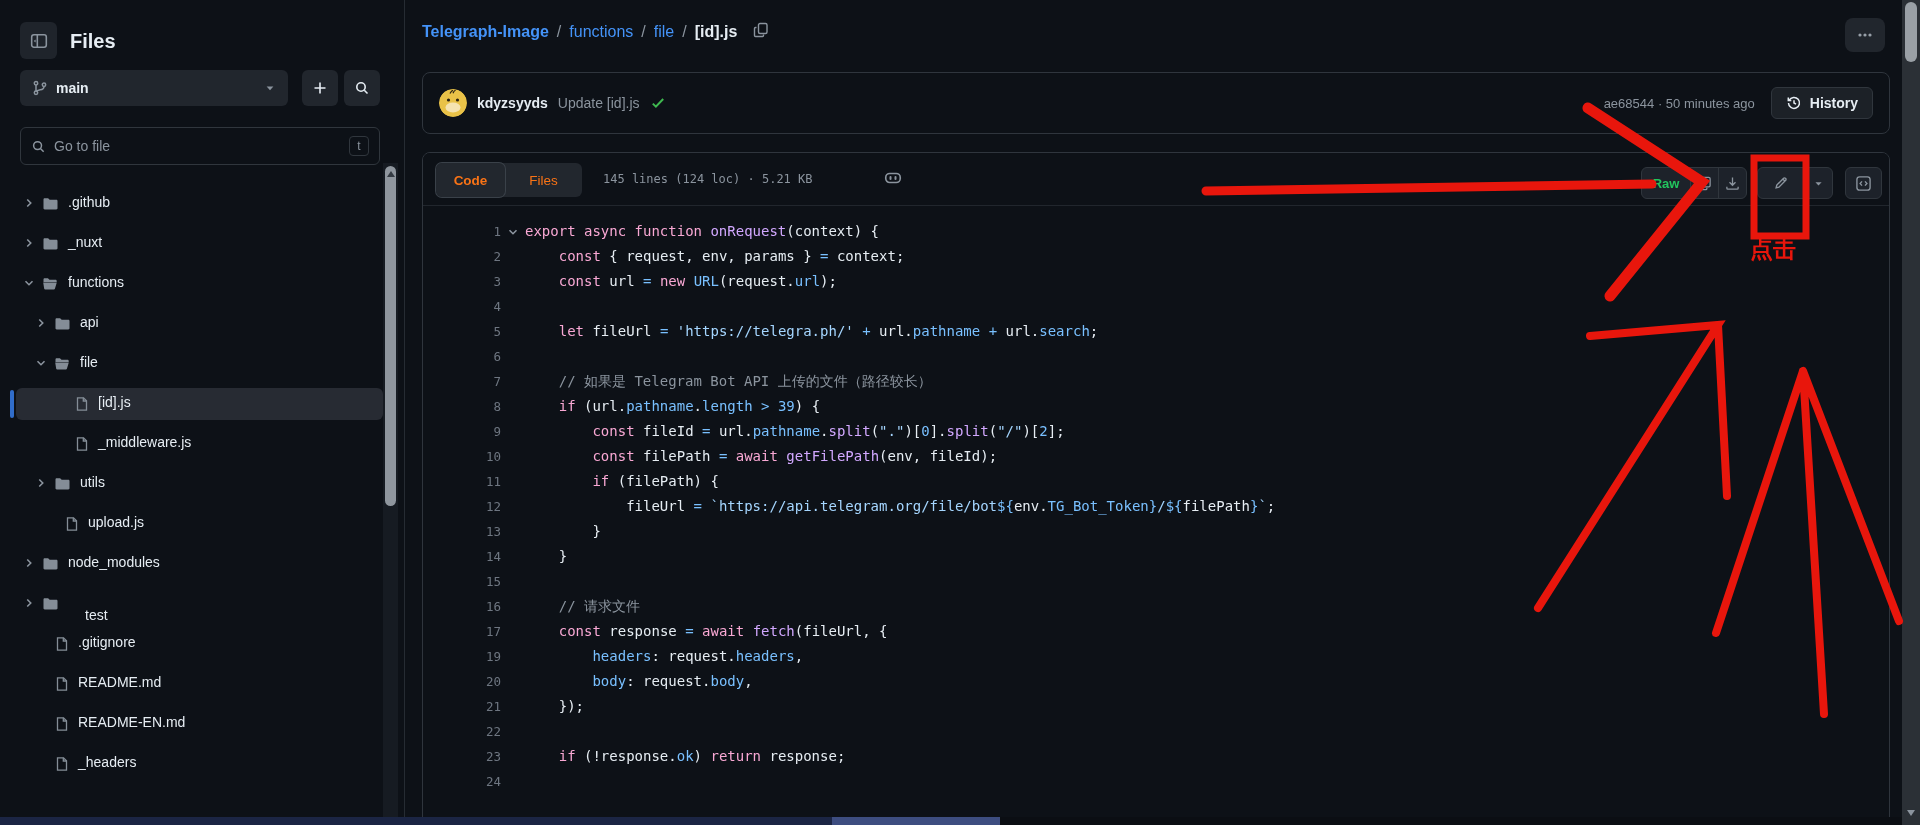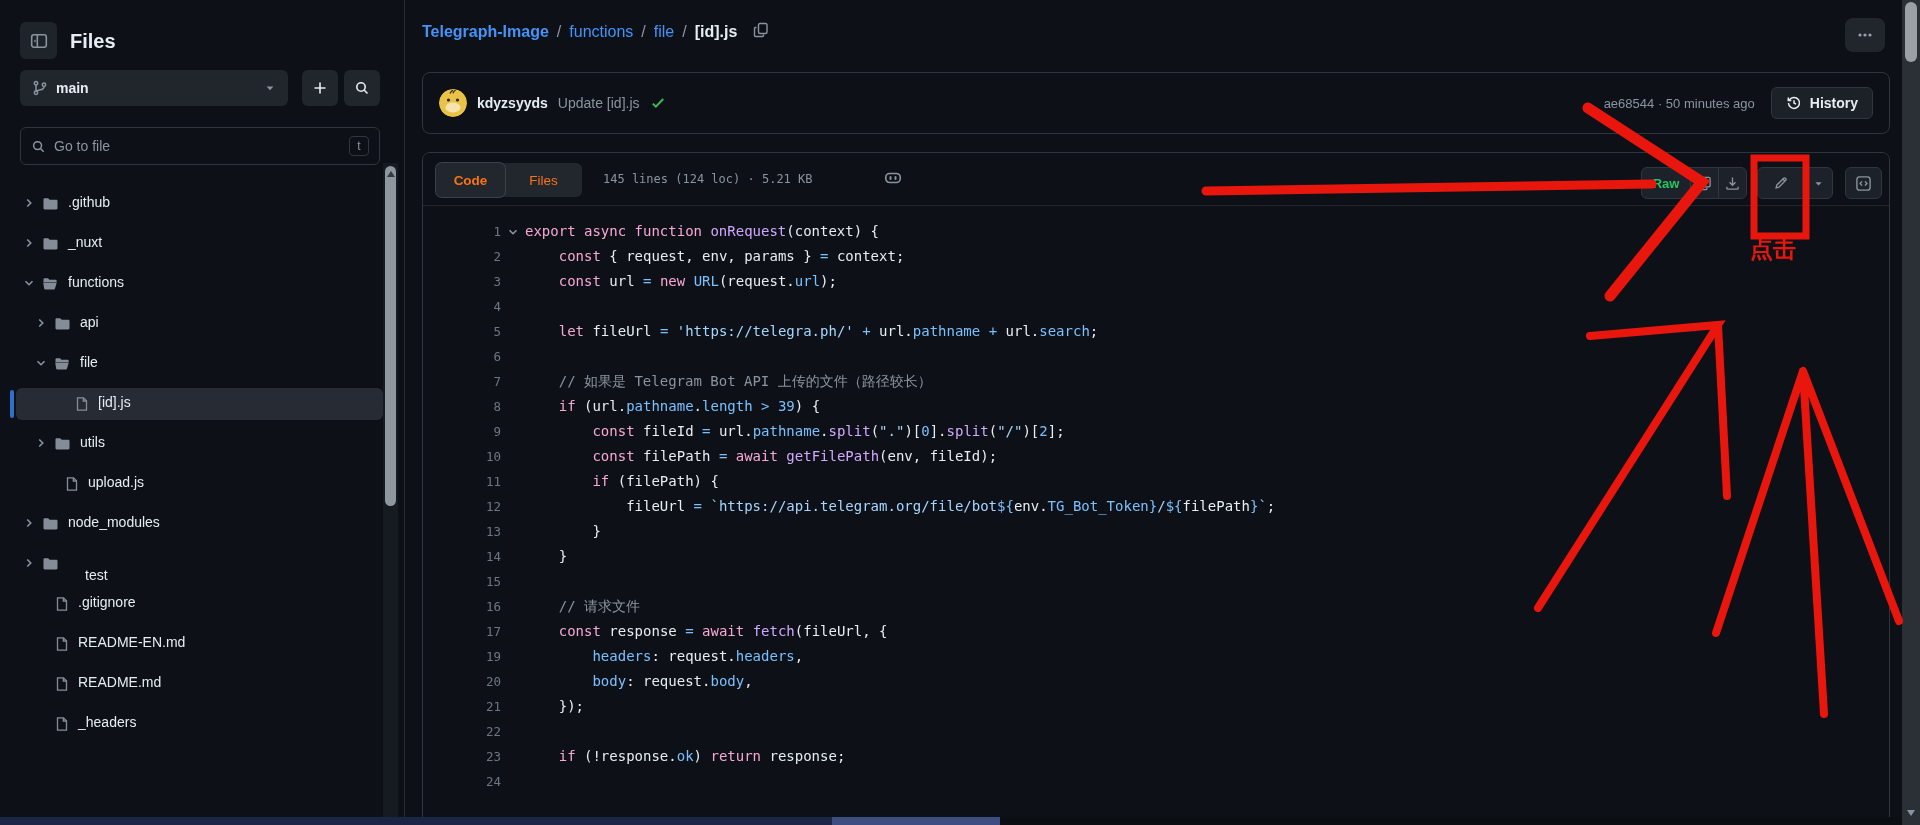--- a/index.html
+++ b/index.html
@@ -254,20 +254,29 @@
       <div class="tree-row sel">
         <span class="icon fico" style="left: 58px;">
           <svg width="16" height="16" viewBox="0 0 16 16" fill="none" stroke="#848d97" stroke-width="1.3">
             <path d="M3.5 1.8h6l3 3v9.4h-9z"></path>
             <path d="M9.3 1.8v3.2h3.2"></path>
           </svg>
         </span>
         <span class="tlabel" style="left: 82px;">[id].js</span>
       </div>
       <div class="tree-row">
+        <span class="icon fico" style="left: 58px;">
+          <svg width="16" height="16" viewBox="0 0 16 16" fill="none" stroke="#848d97" stroke-width="1.3">
+            <path d="M3.5 1.8h6l3 3v9.4h-9z"></path>
+            <path d="M9.3 1.8v3.2h3.2"></path>
+          </svg>
+        </span>
+        <span class="tlabel" style="left: 82px;">_middleware.js</span>
+      </div>
+      <div class="tree-row">
         <span class="icon chev" style="left: 18px;">
           <svg width="14" height="14" viewBox="0 0 16 16" fill="none" stroke="#8b949e" stroke-width="1.8">
             <path d="M6 4l4 4-4 4"></path>
           </svg>
         </span>
         <span class="icon fico" style="left: 38px;">
           <svg width="16" height="16" viewBox="0 0 16 16">
             <path d="M1.5 3.4c0-.7.5-1.2 1.2-1.2h3.4l1.6 1.6h6.6c.7 0 1.2.5 1.2 1.2v7.2c0 .7-.5 1.2-1.2 1.2H2.7c-.7 0-1.2-.5-1.2-1.2z" fill="#848d97"></path>
           </svg>
         </span>
@@ -317,30 +326,30 @@
         </span>
         <span class="tlabel" style="left: 62px;">.gitignore</span>
       </div>
       <div class="tree-row">
         <span class="icon fico" style="left: 38px;">
           <svg width="16" height="16" viewBox="0 0 16 16" fill="none" stroke="#848d97" stroke-width="1.3">
             <path d="M3.5 1.8h6l3 3v9.4h-9z"></path>
             <path d="M9.3 1.8v3.2h3.2"></path>
           </svg>
         </span>
+        <span class="tlabel" style="left: 62px;">README.md</span>
+      </div>
+      <div class="tree-row">
+        <span class="icon fico" style="left: 38px;">
+          <svg width="16" height="16" viewBox="0 0 16 16" fill="none" stroke="#848d97" stroke-width="1.3">
+            <path d="M3.5 1.8h6l3 3v9.4h-9z"></path>
+            <path d="M9.3 1.8v3.2h3.2"></path>
+          </svg>
+        </span>
         <span class="tlabel" style="left: 62px;">README-EN.md</span>
-      </div>
-      <div class="tree-row">
-        <span class="icon fico" style="left: 38px;">
-          <svg width="16" height="16" viewBox="0 0 16 16" fill="none" stroke="#848d97" stroke-width="1.3">
-            <path d="M3.5 1.8h6l3 3v9.4h-9z"></path>
-            <path d="M9.3 1.8v3.2h3.2"></path>
-          </svg>
-        </span>
-        <span class="tlabel" style="left: 62px;">README.md</span>
       </div>
       <div class="tree-row">
         <span class="icon fico" style="left: 38px;">
           <svg width="16" height="16" viewBox="0 0 16 16" fill="none" stroke="#848d97" stroke-width="1.3">
             <path d="M3.5 1.8h6l3 3v9.4h-9z"></path>
             <path d="M9.3 1.8v3.2h3.2"></path>
           </svg>
         </span>
         <span class="tlabel" style="left: 62px;">_headers</span>
       </div>

